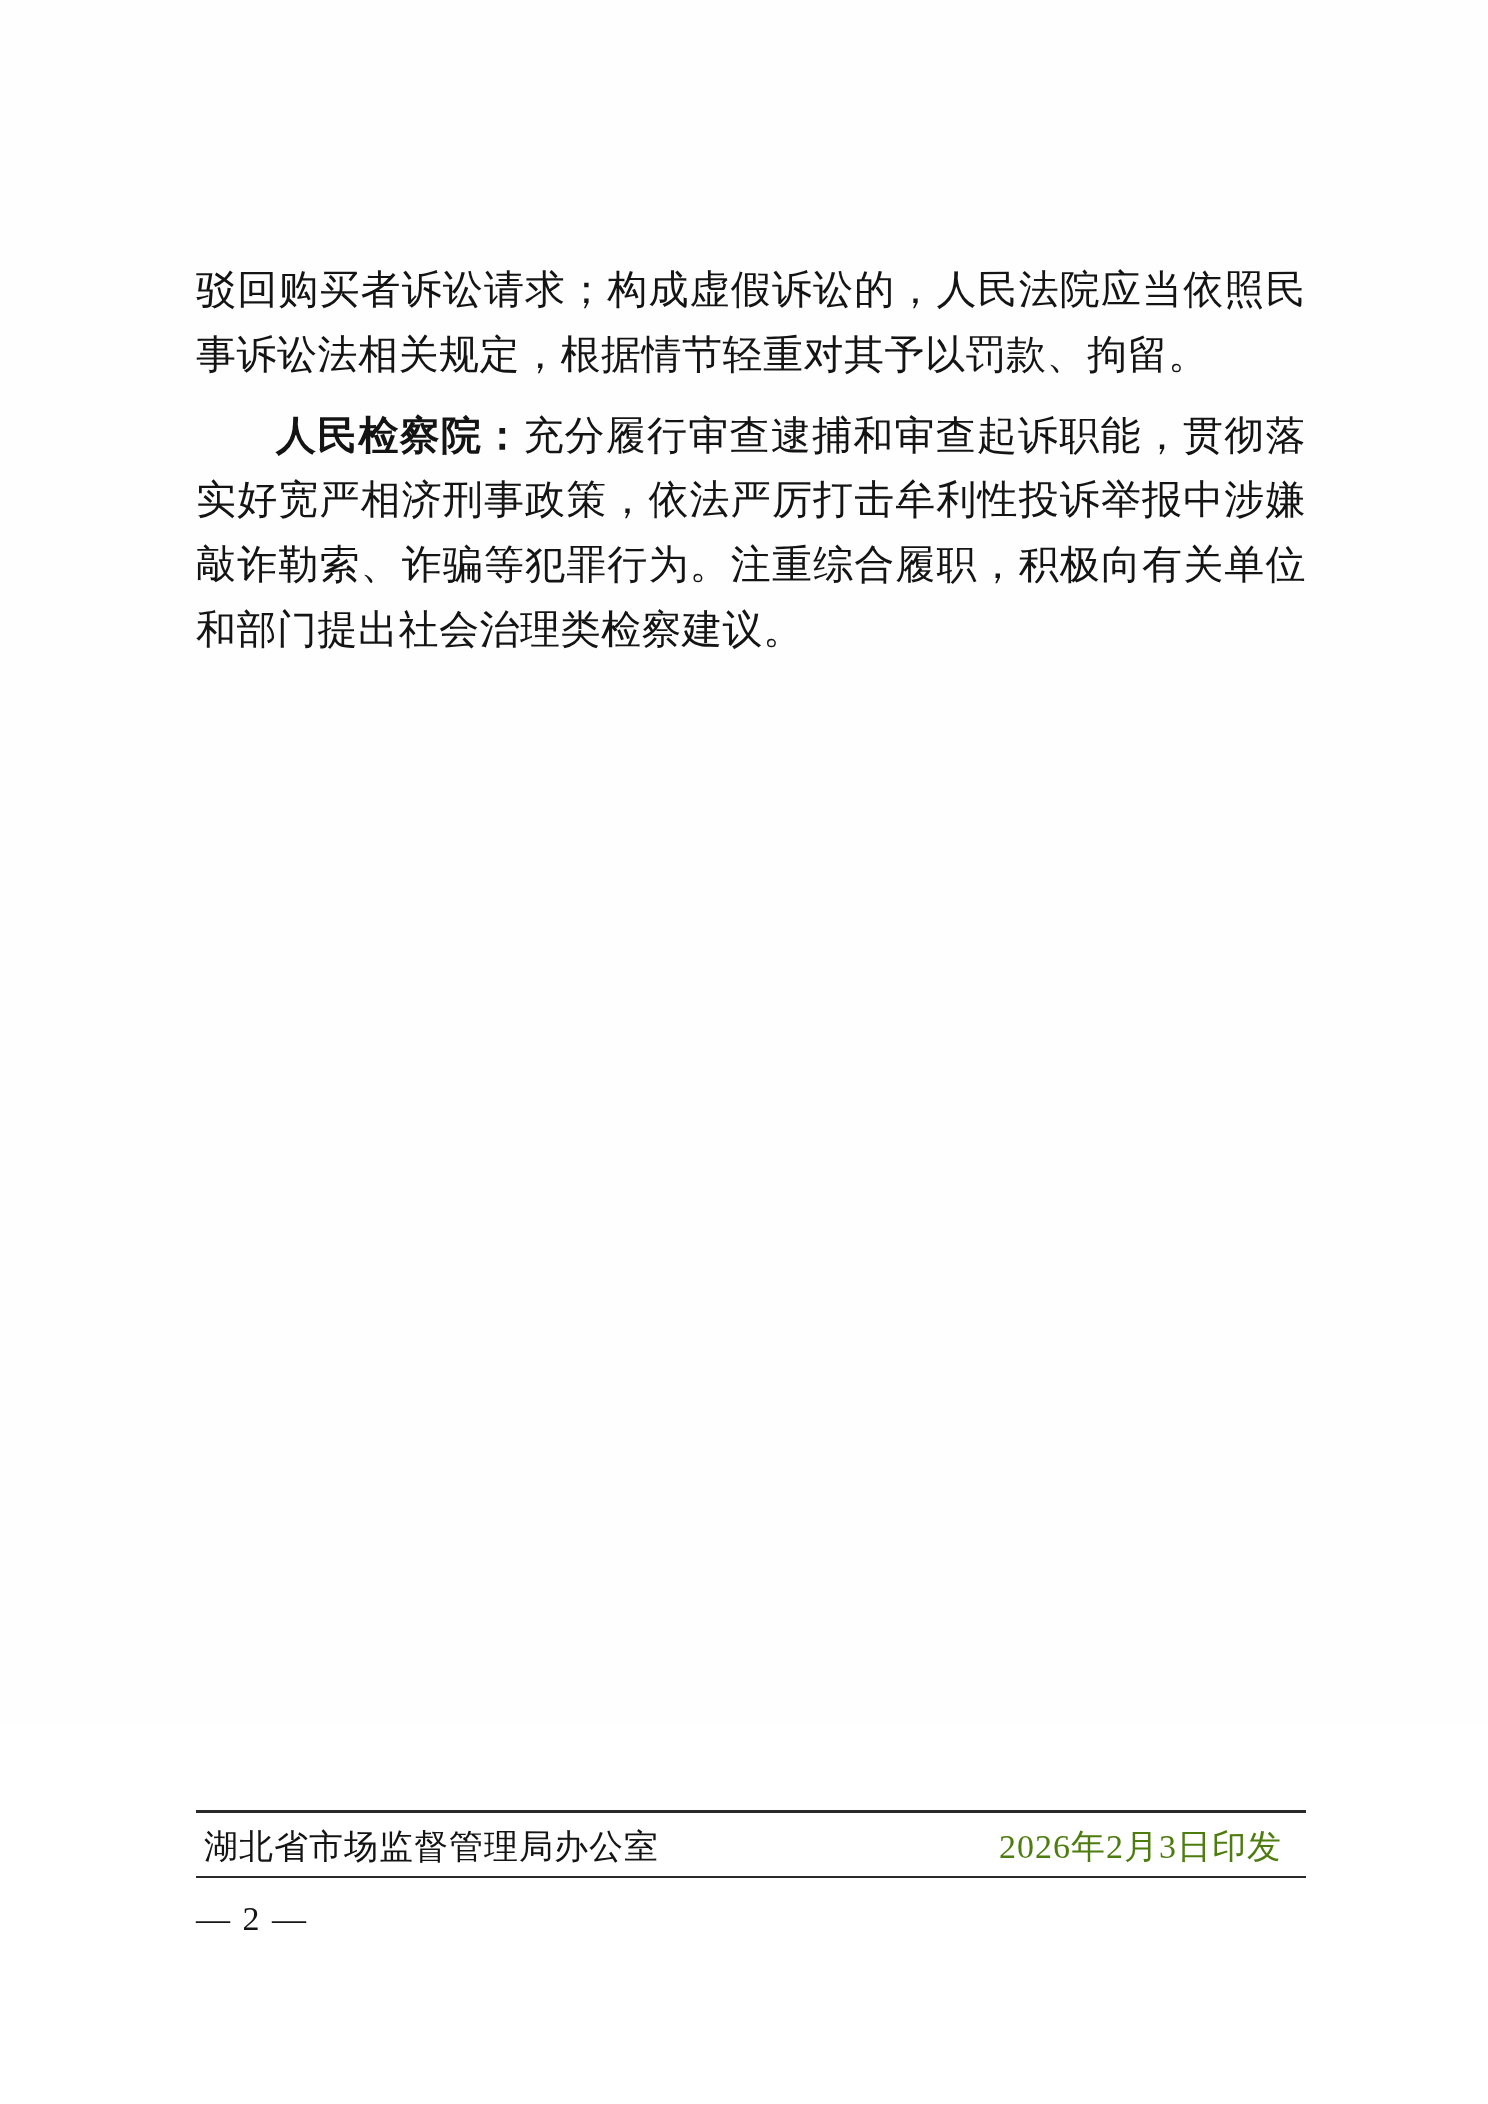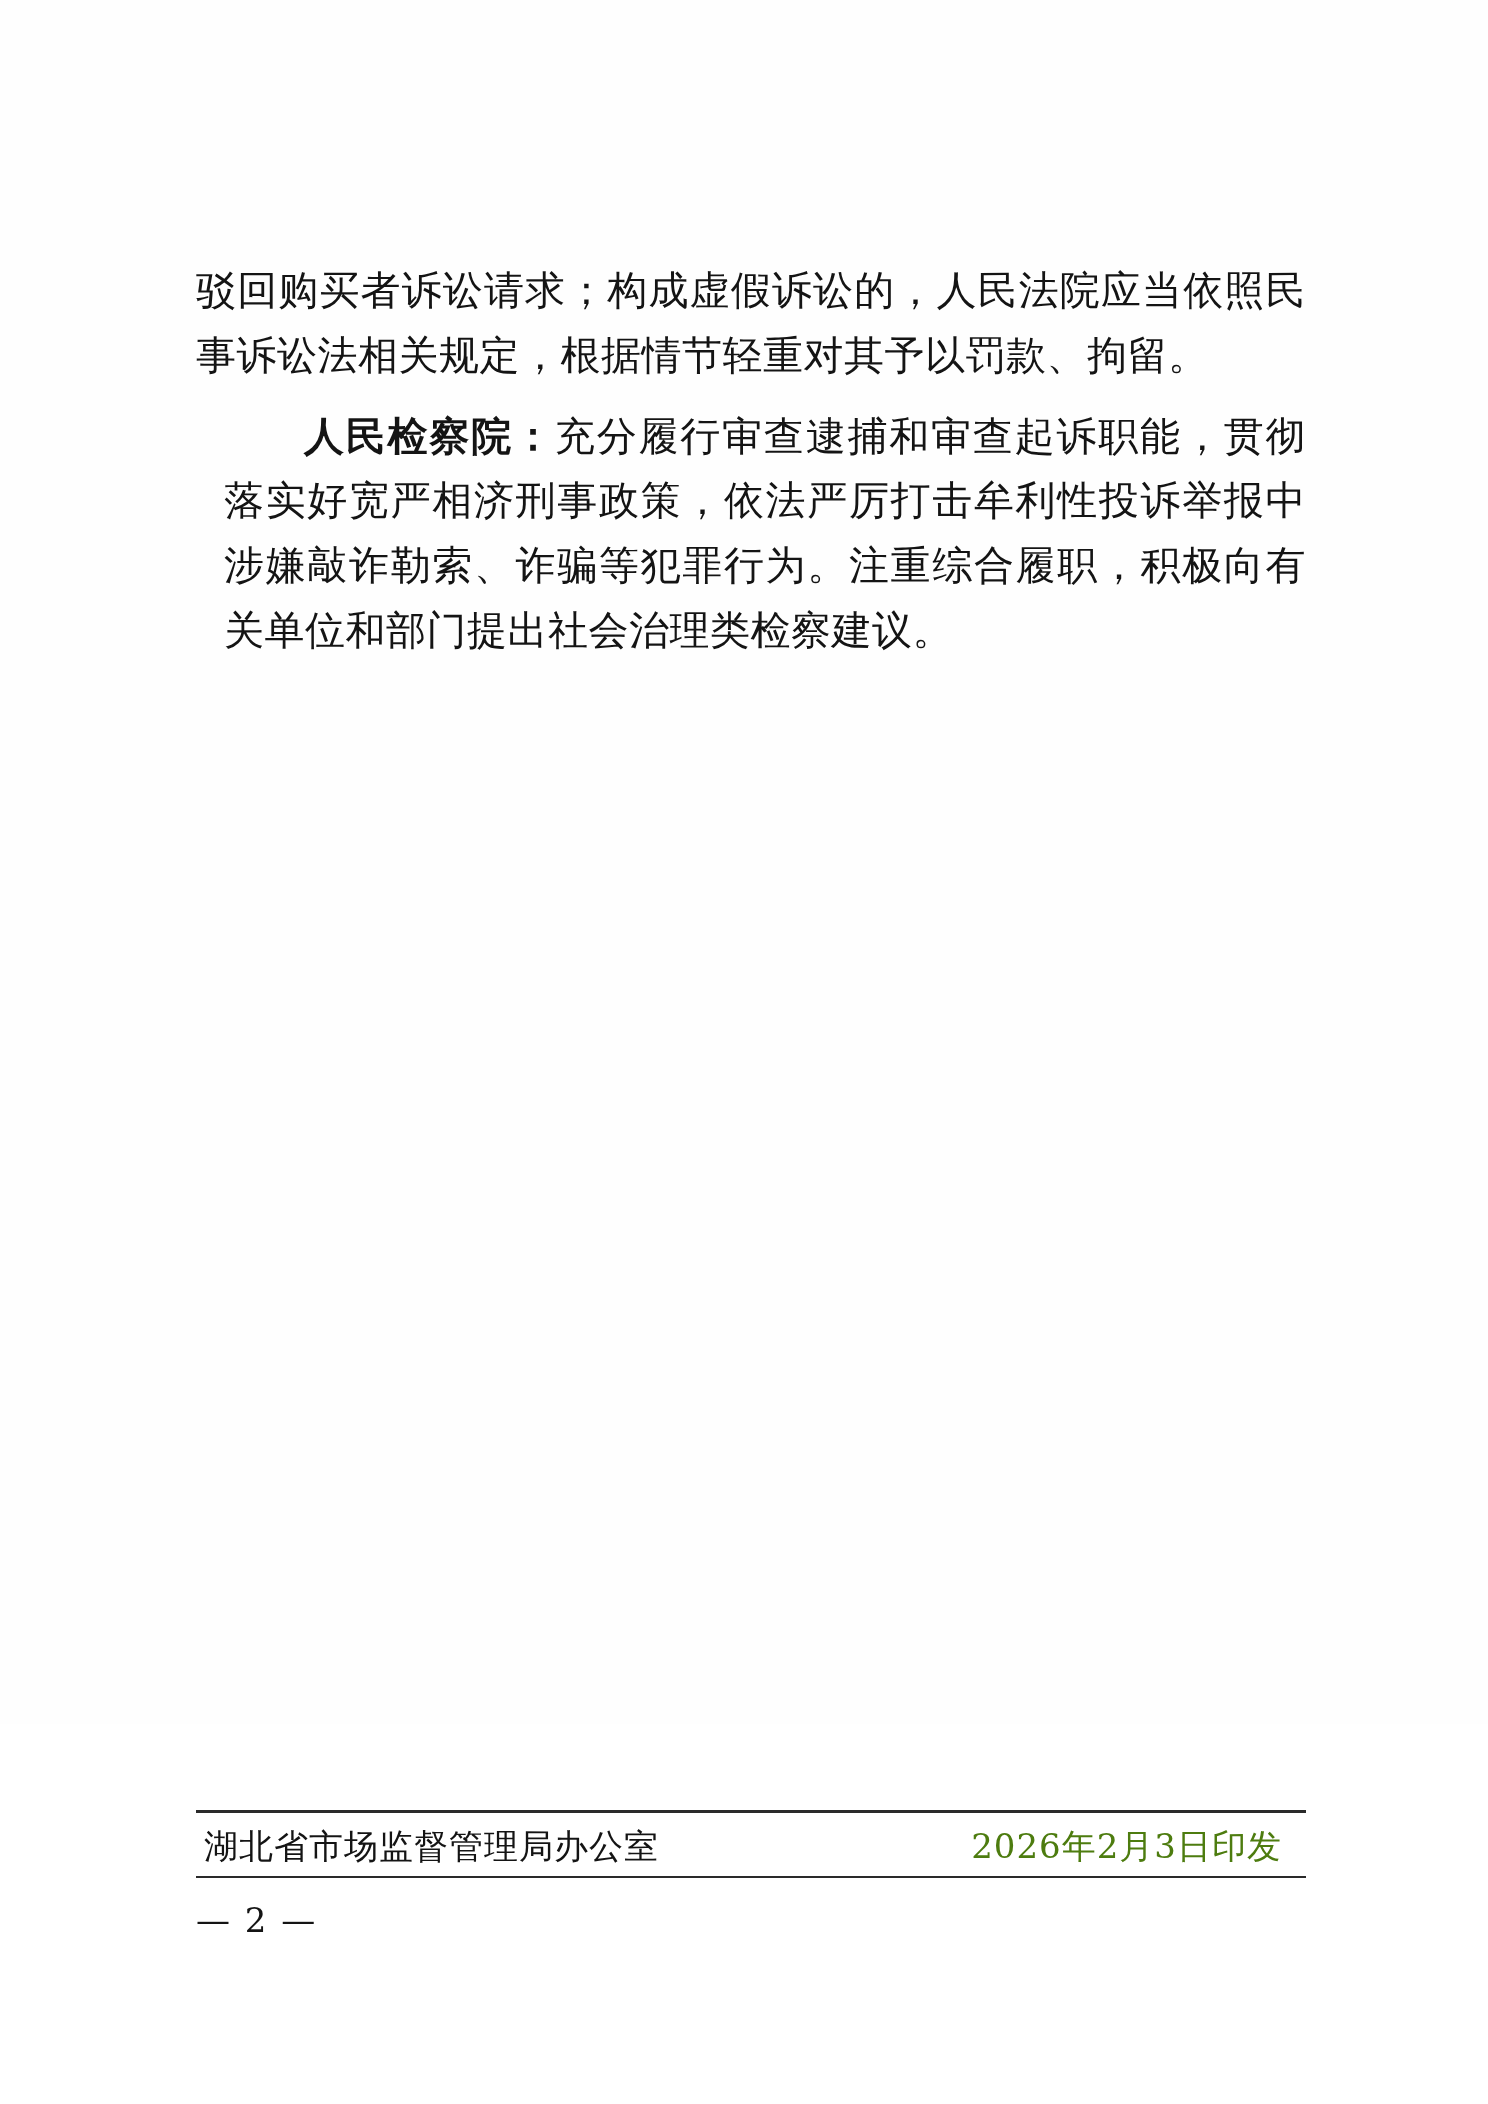--- a/index.html
+++ b/index.html
@@ -16,20 +16,21 @@
     overflow: hidden;
   }
 
   .page {
     position: absolute;
     left: 0;
     top: 0;
     width: 1488px;
     height: 1724px;
     background: #fefefe;
+    font-family: Liberation Serif, serif;
   }
 
   .content {
     position: absolute;
     left: 196px;
     top: 258px;
     width: 1110px;
   }
 
   .para {
@@ -38,21 +39,20 @@
     letter-spacing: 0.5px;
     text-align: justify;
     text-justify: inter-character;
     margin: 0 0 6px 0;
     color: #141414;
   }
 
   .para.indent {
     text-indent: 80px;
     margin-top: 16px;
-    margin-left: 28px;
   }
 
   .lead {
     font-weight: bold;
   }
 
   .footer-rule-top {
     position: absolute;
     left: 196px;
     top: 1810px;

